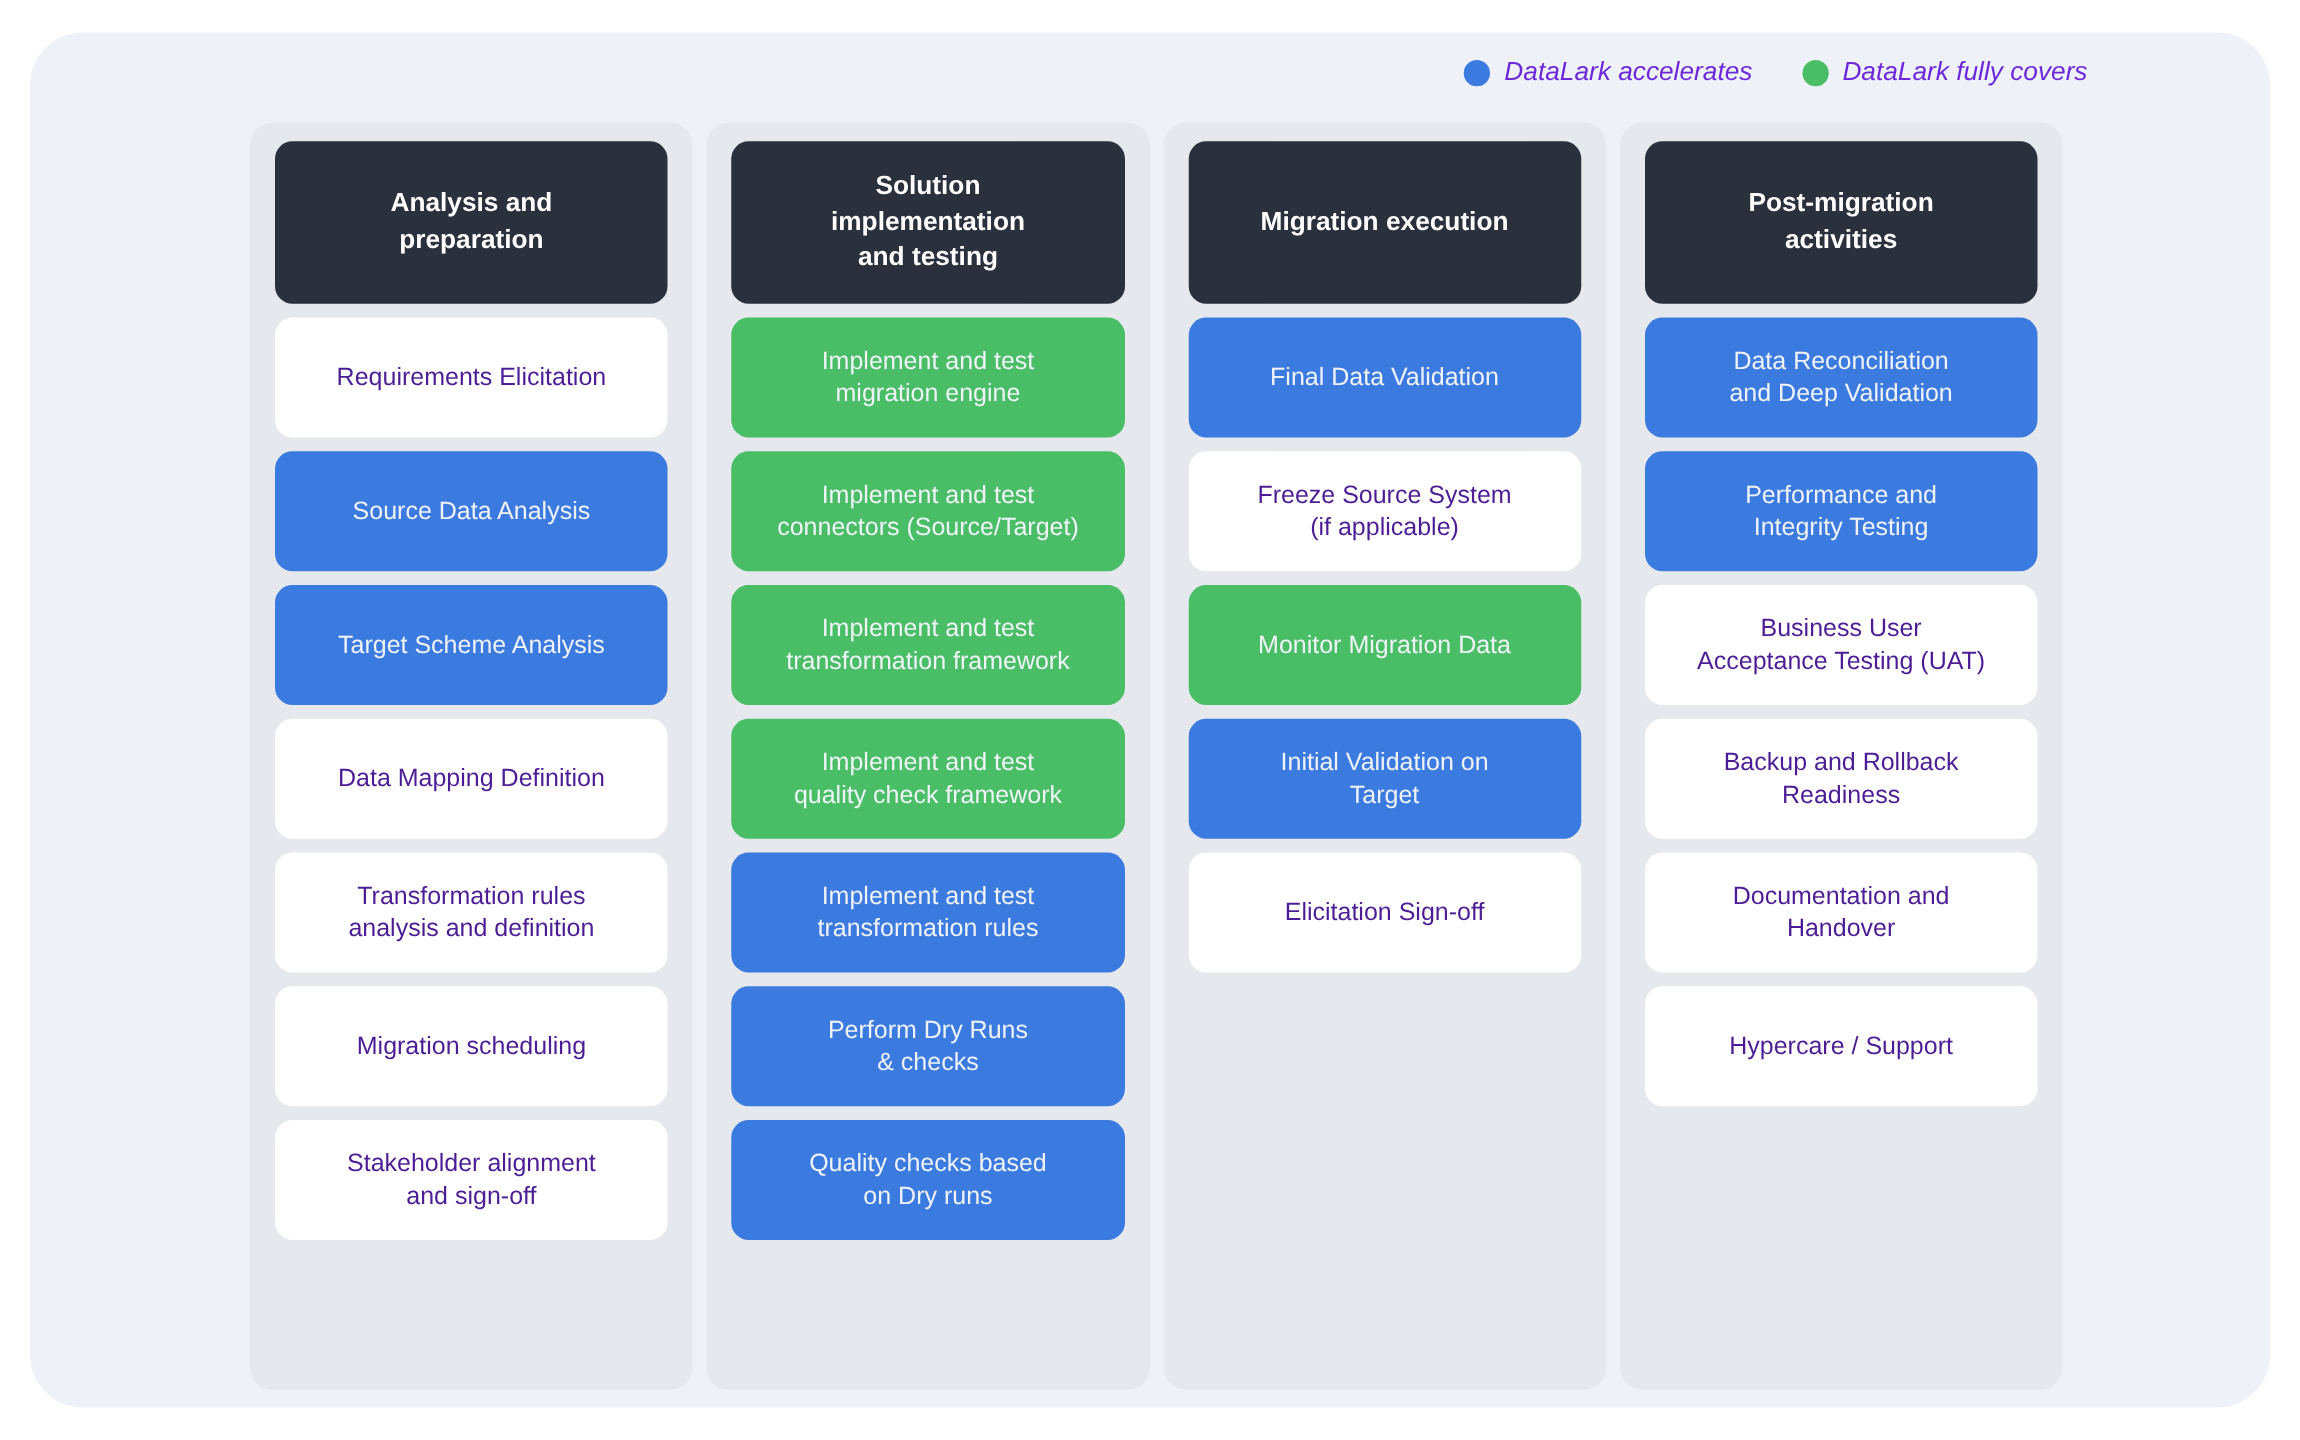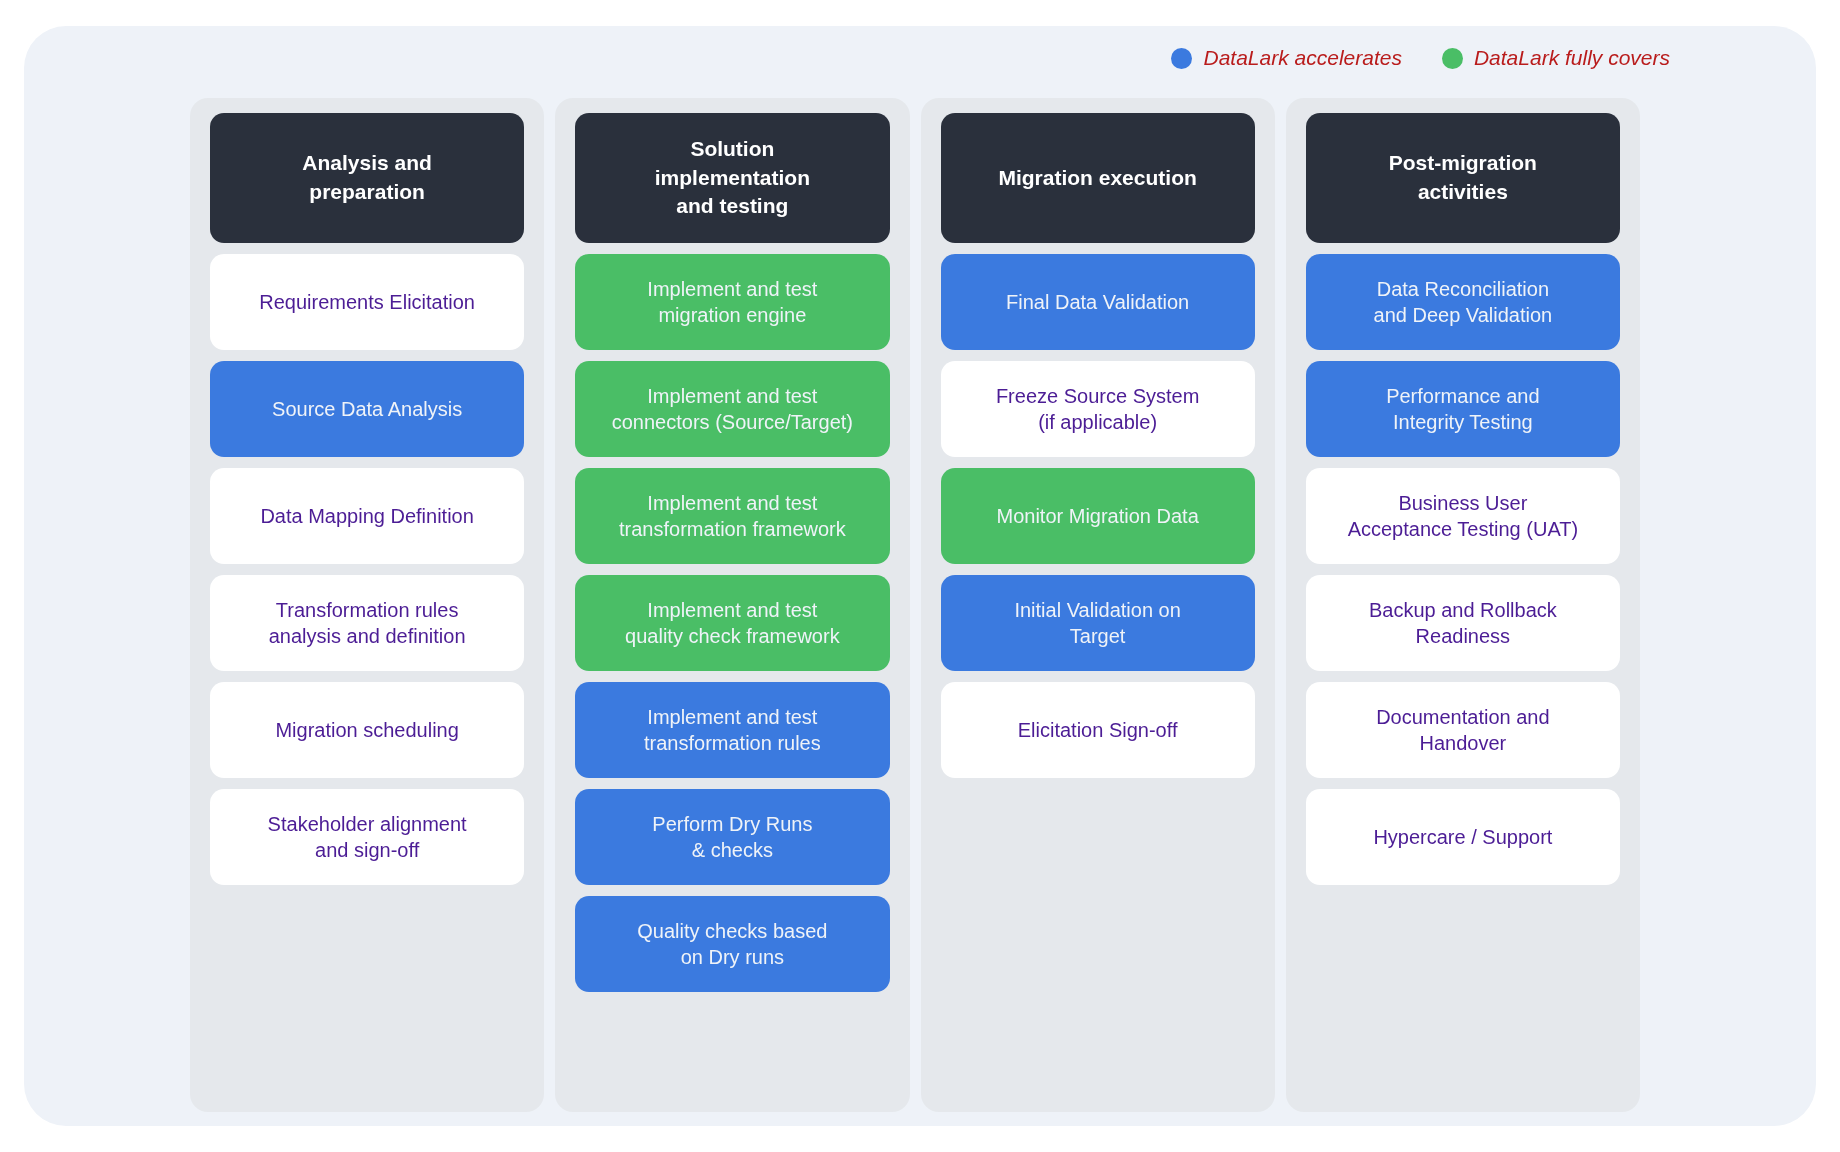--- a/index.html
+++ b/index.html
@@ -36,27 +36,27 @@
   }
   .legend-item .dot {
     width: 21px;
     height: 21px;
     border-radius: 50%;
     flex: none;
   }
   .legend-label {
     font-style: italic;
     font-size: 21px;
-    color: #b91c1c;
+    color: #6d28d9;
     white-space: nowrap;
   }
   
   .columns {
     position: absolute;
-    left: 166px;
+    left: 176px;
     top: 72px;
     width: 1450px;
     height: 1014px;
     display: grid;
     grid-template-columns: repeat(4, 1fr);
     gap: 11px;
   }
   .panel {
     background: #E5E8EC;
     border-radius: 18px;
@@ -126,20 +126,21 @@
   <div class="columns">
   <section class="panel">
     <header class="phase-header">Analysis and
 preparation</header>
 
   <div class="card plain">Requirements Elicitation</div>
 
   <div class="card accelerates">Source Data Analysis</div>
 
 
+  <div class="card accelerates">Target Scheme Analysis</div>
 
   <div class="card plain">Data Mapping Definition</div>
 
   <div class="card plain">Transformation rules
 analysis and definition</div>
 
   <div class="card plain">Migration scheduling</div>
 
   <div class="card plain">Stakeholder alignment
 and sign-off</div>

